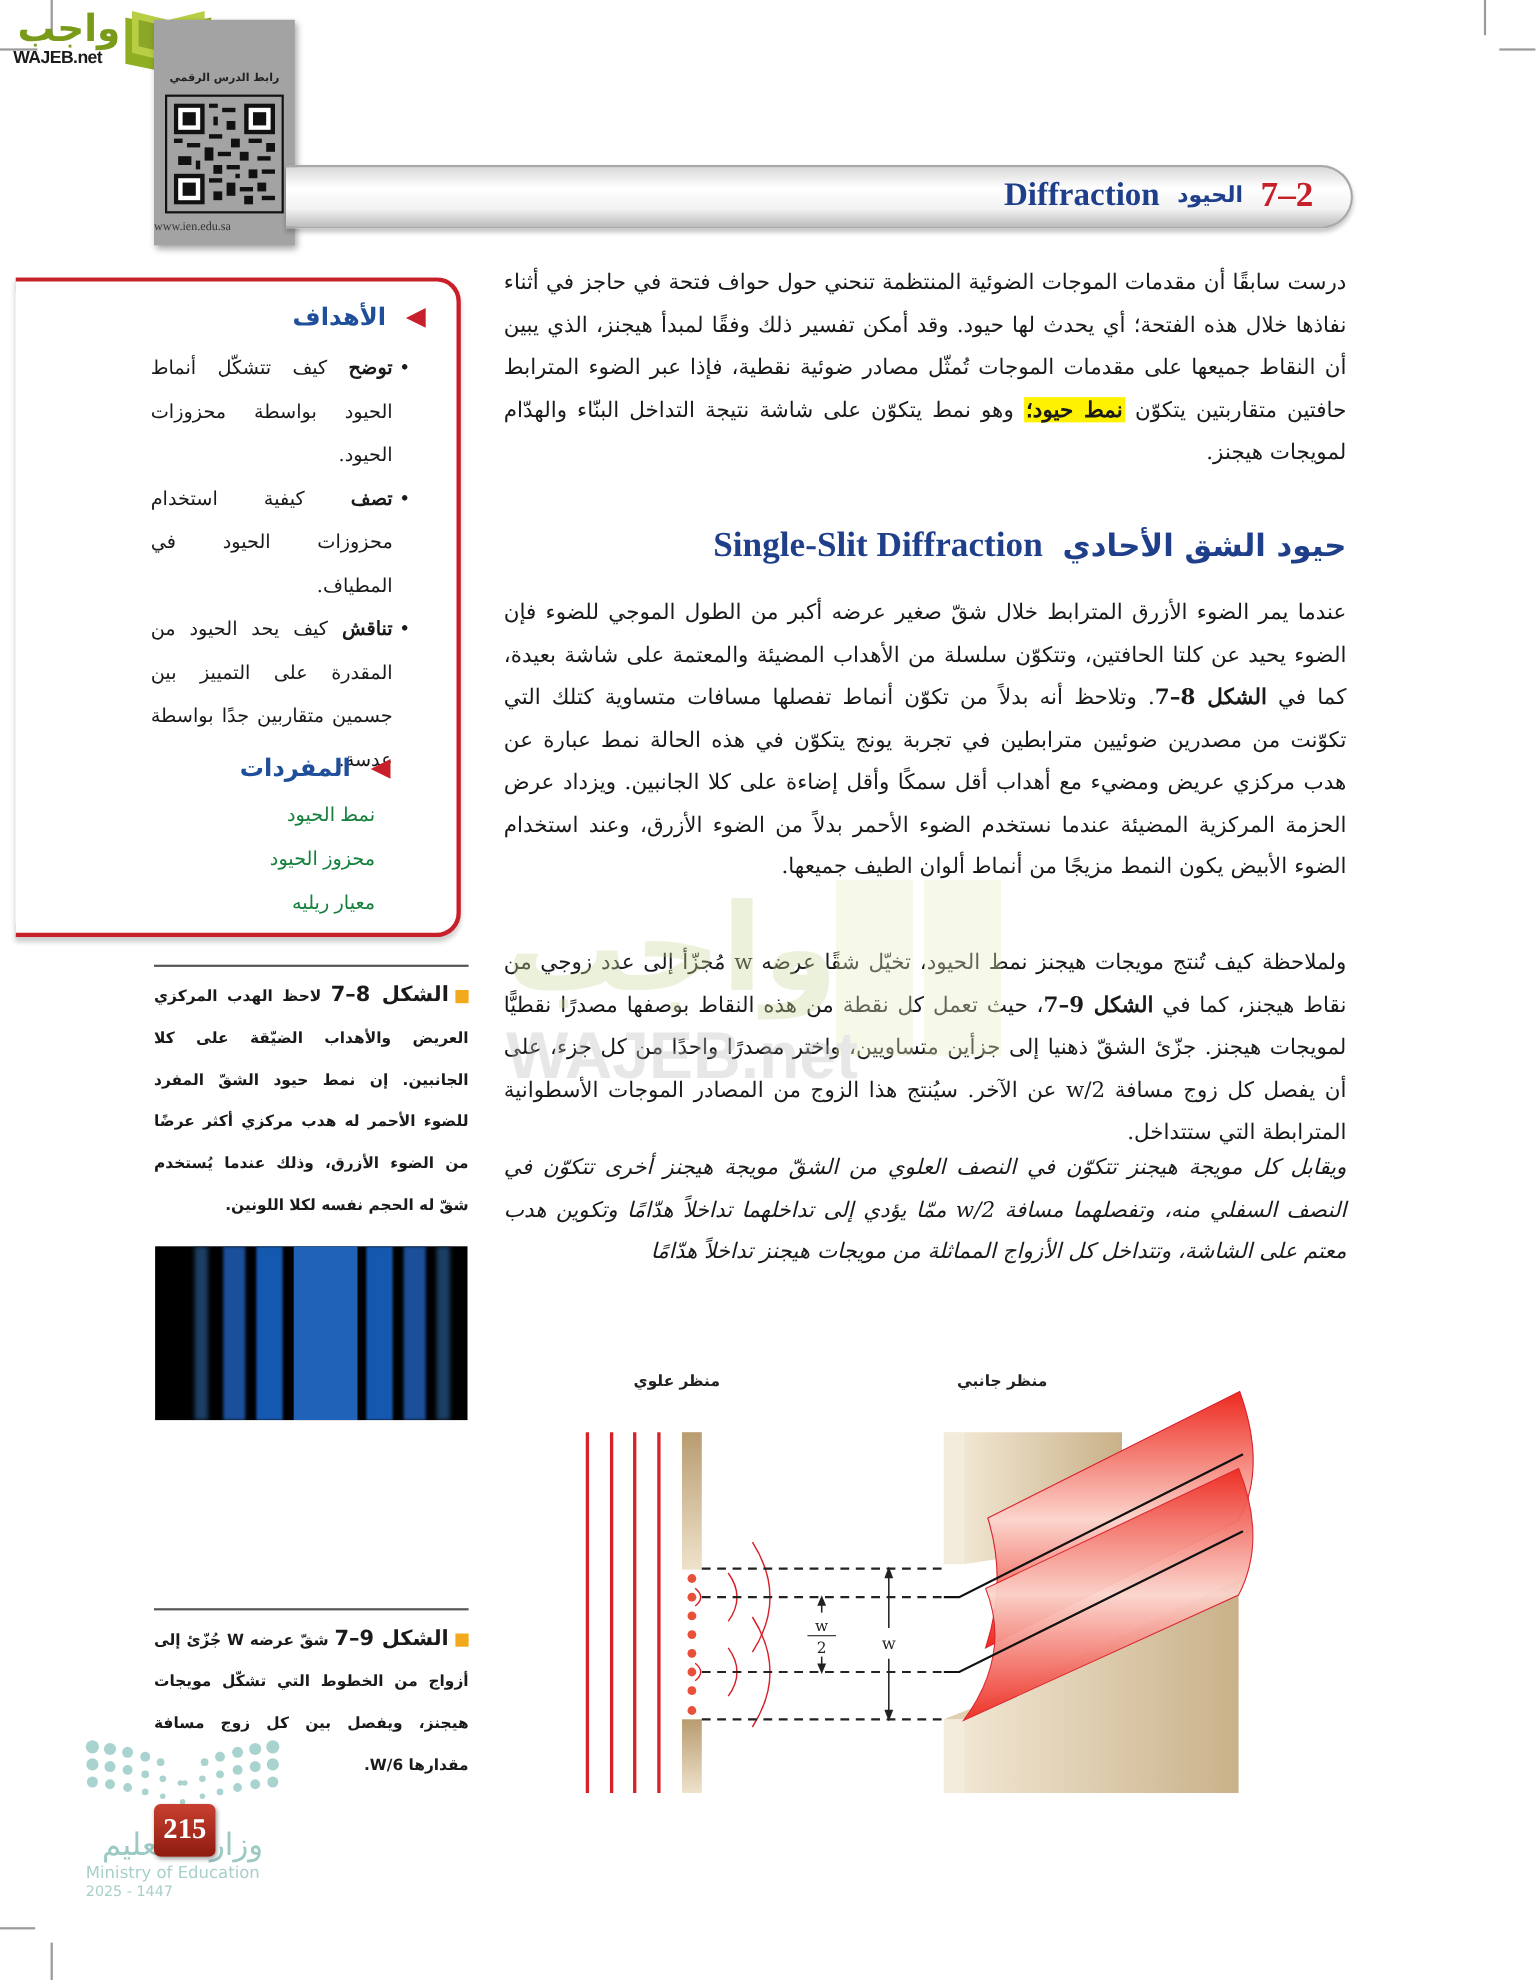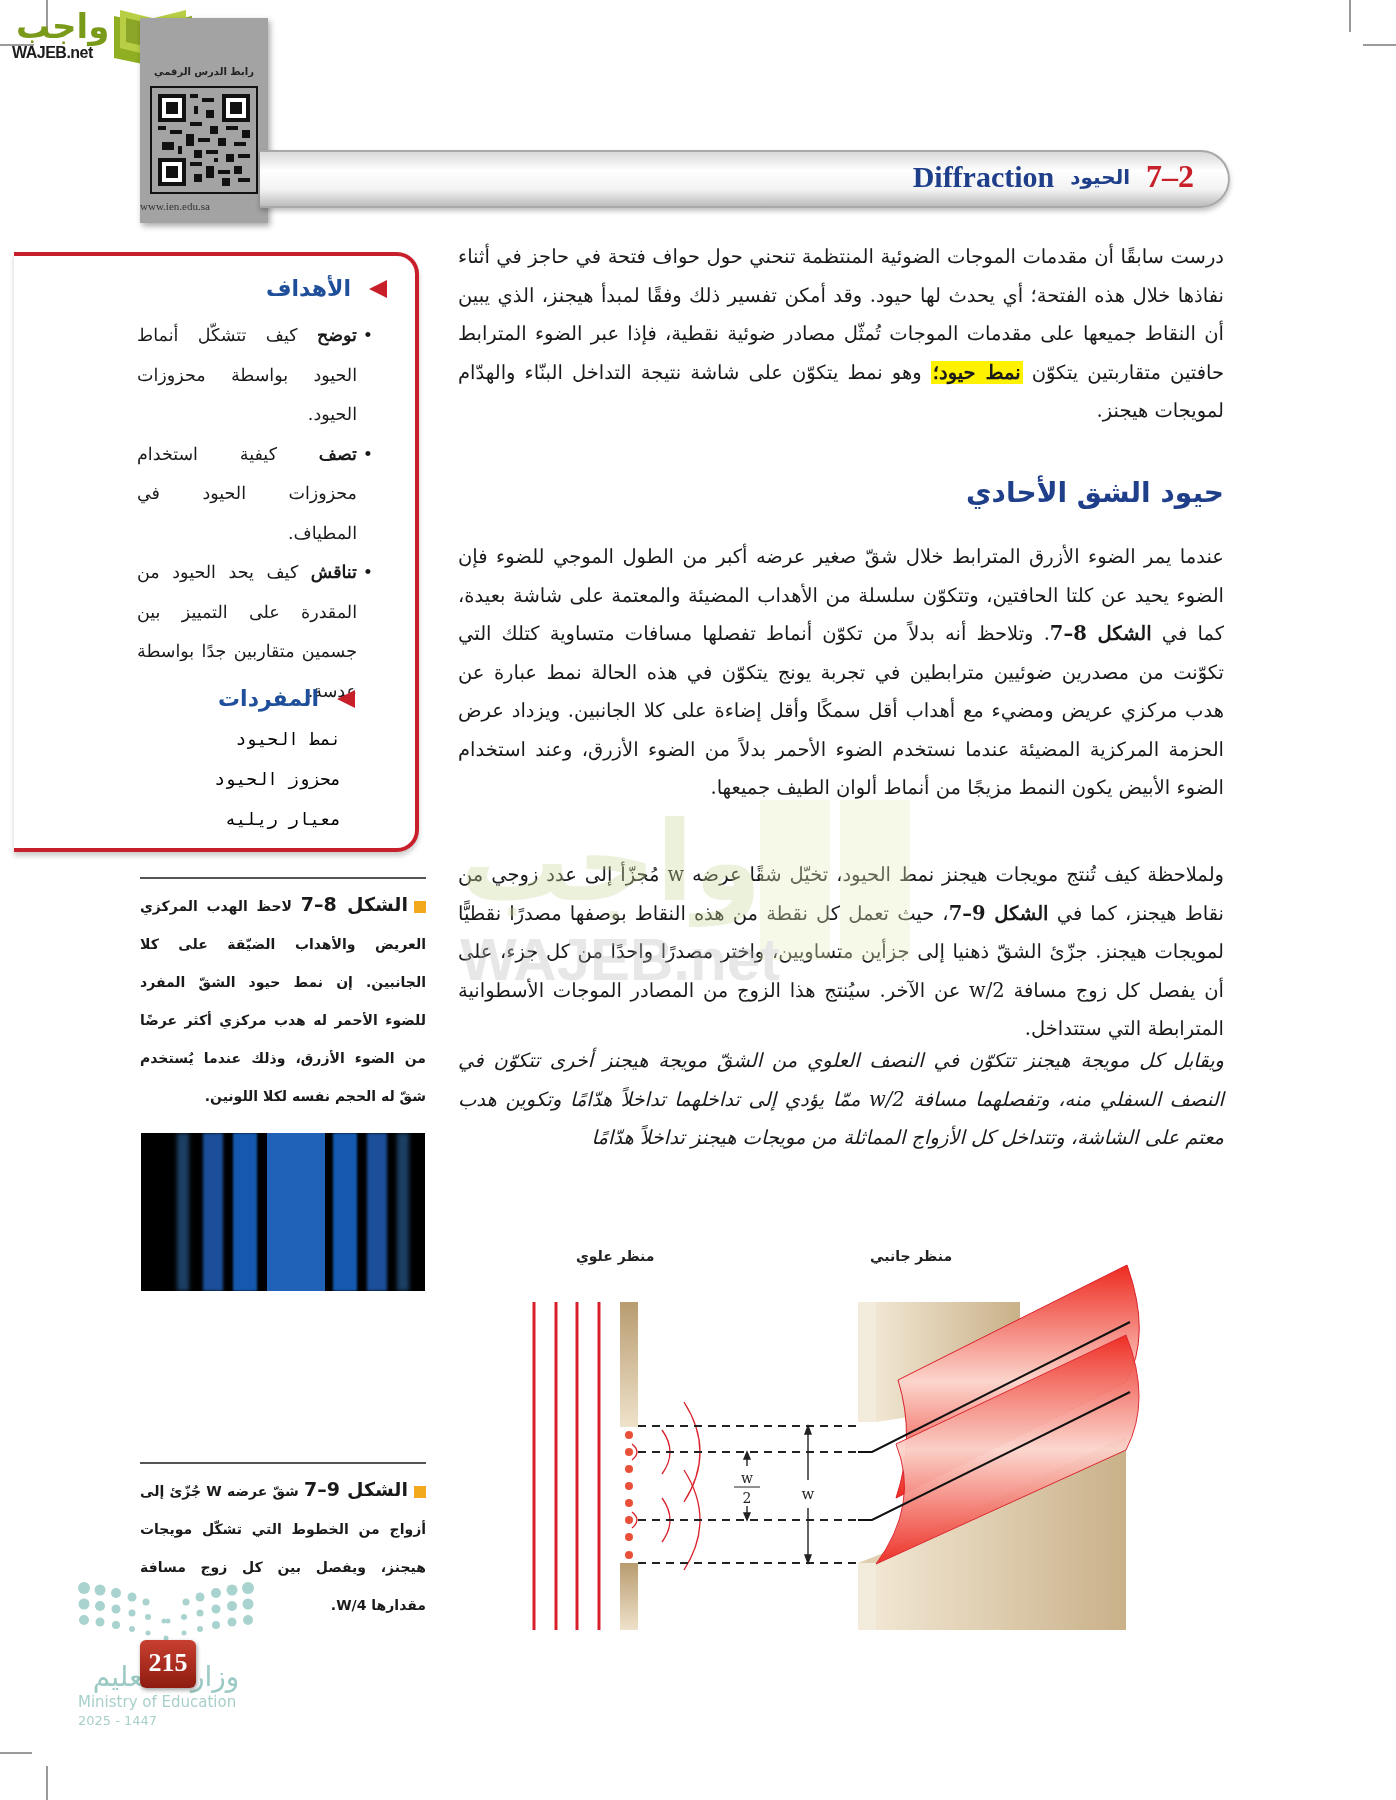--- a/index.html
+++ b/index.html
@@ -40,21 +40,21 @@
   .subhead .en { font-family: "Liberation Serif", serif; font-weight: bold; font-size: 32px; color: #1f3f8a; direction: ltr; }
 
   
   .obj-box { position: absolute; left: 14px; top: 252px; width: 405px; height: 600px; border: 4px solid #c8202a; border-left: none; border-radius: 0 22px 22px 0; background: #fff; box-shadow: 0 4px 5px rgba(0,0,0,0.2); padding-left: 36px; }
   .obj-head { position: absolute; right: 28px; display: flex; gap: 18px; align-items: center; direction: rtl; }
   .tri { width: 0; height: 0; border-top: 9px solid transparent; border-bottom: 9px solid transparent; border-right: 18px solid #c8202a; }
   .obj-head .t { font-weight: bold; font-size: 22px; color: #1f4f9a; }
   .obj-list { position: absolute; right: 58px; width: 220px; font-family: "DejaVu Serif", serif; font-size: 17.5px; line-height: 39.5px; color: #1a1a1a; text-align: justify; text-align-last: right; }
   .obj-list .item { position: relative; }
   .obj-list .bullet { position: absolute; right: -16px; top: 0; }
-  .vocab { position: absolute; right: 74px; font-family: Liberation Mono, monospace; font-size: 17.5px; line-height: 40px; color: #000000; }
+  .vocab { position: absolute; right: 74px; font-family: Liberation Sans, sans-serif; font-size: 17.5px; line-height: 40px; color: #15803d; }
 
   
   .caption { position: absolute; left: 140px; width: 286px; font-size: 14px; line-height: 38px; font-weight: bold; color: #1a1a1a; text-align: justify; text-align-last: right; }
   .caption .rule { position: absolute; top: -8px; left: 0; right: 0; height: 2px; background: #555; }
   .caption .sq { display: inline-block; width: 12px; height: 12px; background: #f2a91c; margin-left: 6px; vertical-align: middle; }
   .caption .fig { font-size: 19px; }
 
   
   .pattern { position: absolute; left: 141px; top: 1133px; width: 284px; height: 158px; background: #000; overflow: hidden; }
   .pattern .band { position: absolute; top: 0; height: 100%; }
@@ -150,20 +150,21 @@
     <span class="sec-en">Diffraction</span>
   </div>
 </div>
 
 <p class="body-text" style="top:238px;">
   <span>درست سابقًا أن مقدمات الموجات الضوئية المنتظمة تنحني حول حواف فتحة في حاجز في أثناء نفاذها خلال هذه الفتحة؛ أي يحدث لها حيود. وقد أمكن تفسير ذلك وفقًا لمبدأ هيجنز، الذي يبين أن النقاط جميعها على مقدمات الموجات تُمثّل مصادر ضوئية نقطية، فإذا عبر الضوء المترابط حافتين متقاربتين يتكوّن </span><span class="highlight">نمط حيود؛</span><span> وهو نمط يتكوّن على شاشة نتيجة التداخل البنّاء والهدّام لمويجات هيجنز.</span>
 </p>
 
 <div class="subhead">
   <span class="ar">حيود الشق الأحادي</span>
+  <span class="en">Single-Slit Diffraction</span>
 </div>
 
 <p class="body-text" style="top:538px;">
   <span>عندما يمر الضوء الأزرق المترابط خلال شقّ صغير عرضه أكبر من الطول الموجي للضوء فإن الضوء يحيد عن كلتا الحافتين، وتتكوّن سلسلة من الأهداب المضيئة والمعتمة على شاشة بعيدة، كما في </span><span class="b">الشكل 8–7</span><span>. وتلاحظ أنه بدلاً من تكوّن أنماط تفصلها مسافات متساوية كتلك التي تكوّنت من مصدرين ضوئيين مترابطين في تجربة يونج يتكوّن في هذه الحالة نمط عبارة عن هدب مركزي عريض ومضيء مع أهداب أقل سمكًا وأقل إضاءة على كلا الجانبين. ويزداد عرض الحزمة المركزية المضيئة عندما نستخدم الضوء الأحمر بدلاً من الضوء الأزرق، وعند استخدام الضوء الأبيض يكون النمط مزيجًا من أنماط ألوان الطيف جميعها.</span>
 </p>
 
 <p class="body-text" style="top:856px;">
   <span>ولملاحظة كيف تُنتج مويجات هيجنز نمط الحيود، تخيّل شقًا عرضه w مُجزّأ إلى عدد زوجي من نقاط هيجنز، كما في </span><span class="b">الشكل 9–7</span><span>، حيث تعمل كل نقطة من هذه النقاط بوصفها مصدرًا نقطيًّا لمويجات هيجنز. جزّئ الشقّ ذهنيا إلى جزأين متساويين، واختر مصدرًا واحدًا من كل جزء، على أن يفصل كل زوج مسافة w/2 عن الآخر. سيُنتج هذا الزوج من المصادر الموجات الأسطوانية المترابطة التي ستتداخل.</span>
 </p>
 
@@ -209,21 +210,21 @@
   <div class="band" style="left:62px;width:20px;background:#1b4f9a;filter:blur(1.5px);"></div>
   <div class="band" style="left:92px;width:24px;background:#1558b0;filter:blur(1px);"></div>
   <div class="band" style="left:126px;width:58px;background:#1f62b8;"></div>
   <div class="band" style="left:192px;width:24px;background:#1558b0;filter:blur(1px);"></div>
   <div class="band" style="left:226px;width:20px;background:#1b4f9a;filter:blur(1.5px);"></div>
   <div class="band" style="left:256px;width:12px;background:#1c3f64;filter:blur(2px);"></div>
 </div>
 
 <div class="caption" style="top:1470px;">
   <div class="rule"></div>
-  <span class="sq"></span><span class="fig">الشكل 9–7</span><span> شقّ عرضه W جُزّئ إلى أزواج من الخطوط التي تشكّل مويجات هيجنز، ويفصل بين كل زوج مسافة مقدارها W/4.</span>
+  <span class="sq"></span><span class="fig">الشكل 9–7</span><span> شقّ عرضه W جُزّئ إلى أزواج من الخطوط التي تشكّل مويجات هيجنز، ويفصل بين كل زوج مسافة مقدارها W/6.</span>
 </div>
 
 <div class="figure">
   <span class="fig-label" style="left:56px;top:8px;">منظر علوي</span>
   <span class="fig-label" style="left:350px;top:8px;">منظر جانبي</span>
   <svg width="720" height="400" viewBox="0 0 720 400" style="position:absolute;left:0;top:0;">
     <defs>
       <linearGradient id="tan" x1="0" x2="0" y1="0" y2="1">
           <stop offset="0" stop-color="#b89c70"></stop>
           <stop offset="1" stop-color="#efe2cb"></stop>

